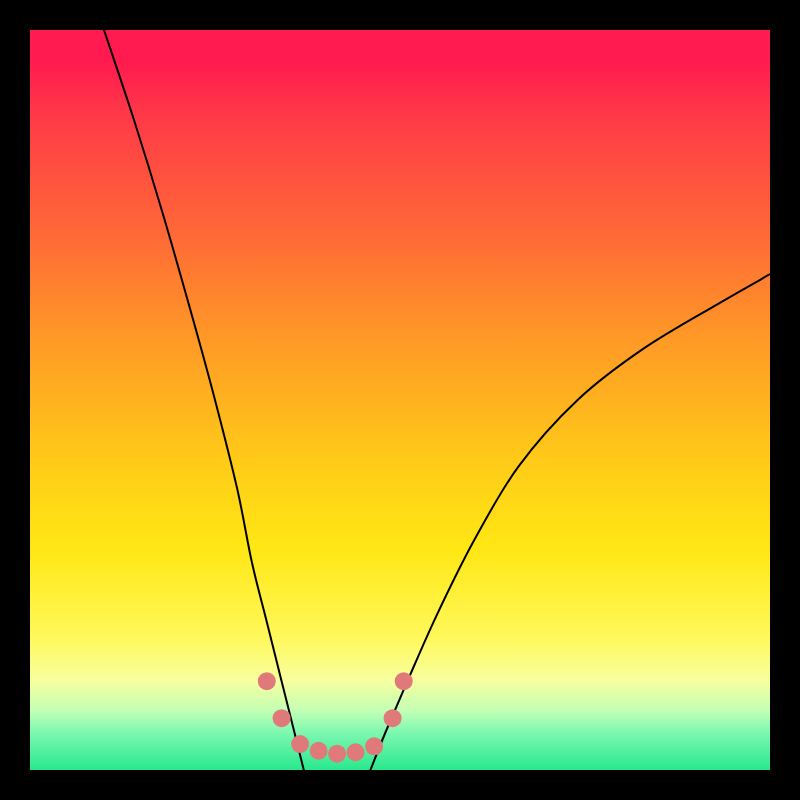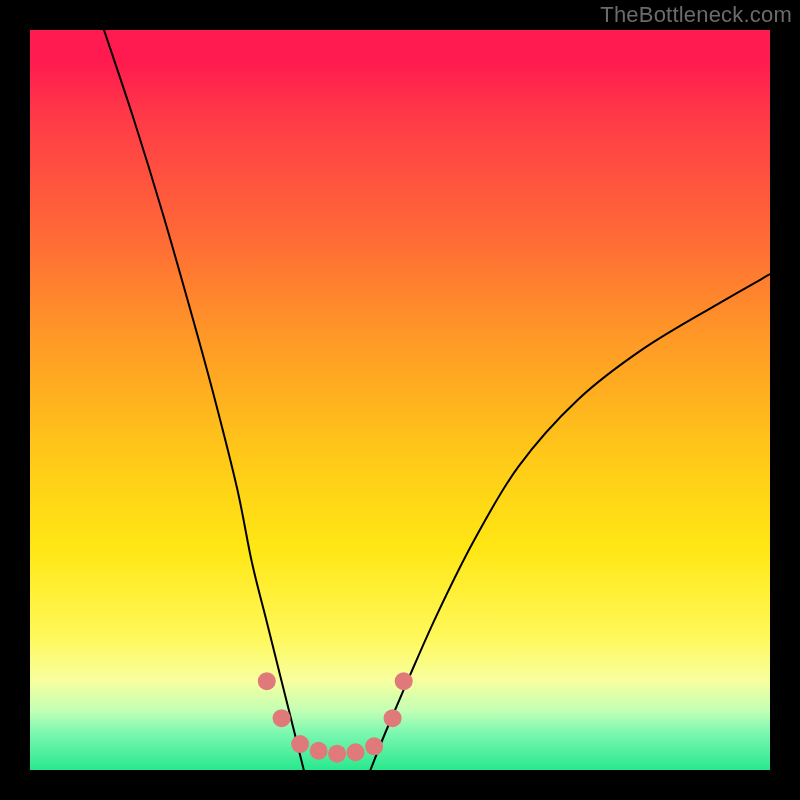--- a/index.html
+++ b/index.html
@@ -73,14 +73,13 @@
           <circle cx="270.09999999999997" cy="714.1" r="9" fill="#e07a7a"></circle>
           <circle cx="288.6" cy="720.76" r="9" fill="#e07a7a"></circle>
           <circle cx="307.09999999999997" cy="723.72" r="9" fill="#e07a7a"></circle>
           <circle cx="325.6" cy="722.24" r="9" fill="#e07a7a"></circle>
           <circle cx="344.1" cy="716.32" r="9" fill="#e07a7a"></circle>
           <circle cx="362.59999999999997" cy="688.2" r="9" fill="#e07a7a"></circle>
           <circle cx="373.7" cy="651.2" r="9" fill="#e07a7a"></circle>
         </g>
     </svg>
   </div>
-  <div class="watermark">TheBottleneck.com</div>
 </div>
 
 </body></html>

